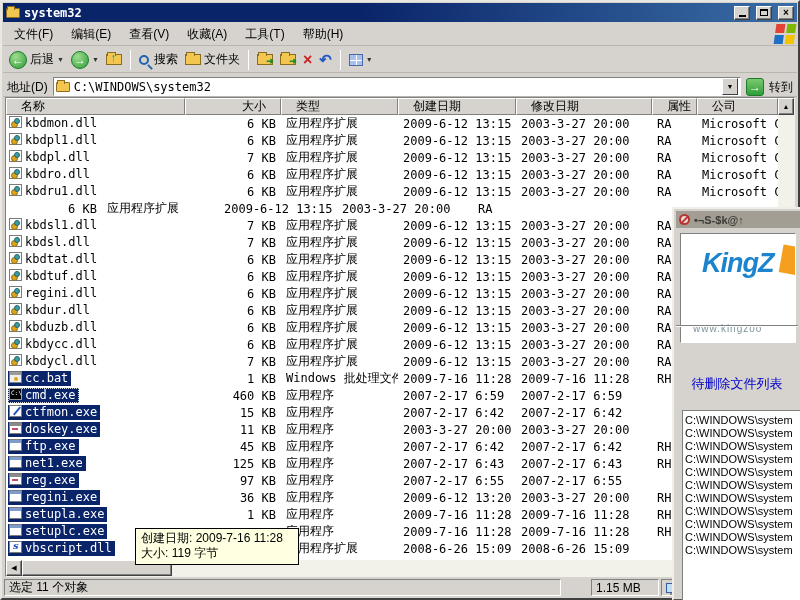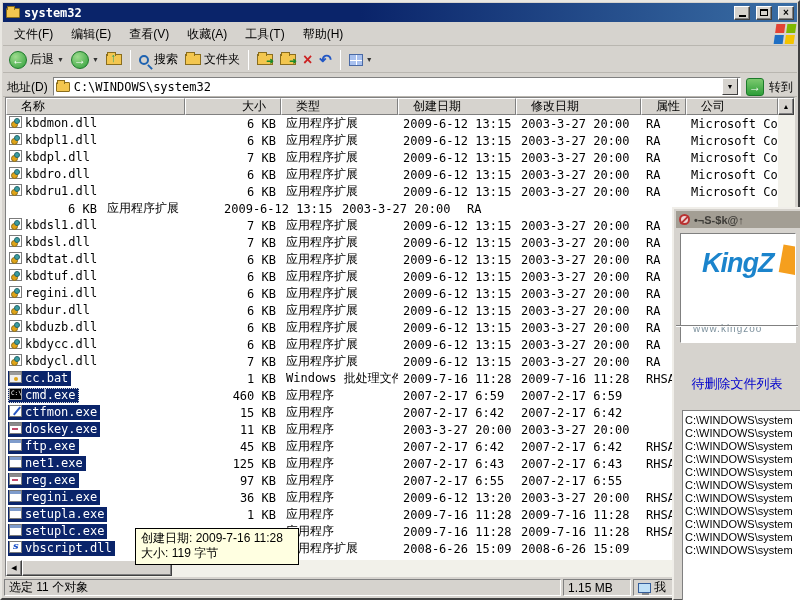--- a/index.html
+++ b/index.html
@@ -58,21 +58,21 @@
   .go-btn { width:18px; height:18px; border-radius:3px; background:linear-gradient(#7cc96f,#2e9e39); border:1px solid #1c7a2a; color:#fff;
     font-weight:bold; display:flex; align-items:center; justify-content:center; flex:none; }
 
   
   .listview { position:absolute; left:5px; top:97px; width:790px; height:480px; background:#fff;
     border:1px solid; border-color:#808080 #f2f1ea #f2f1ea #808080; z-index:2; }
   .header-row { position:absolute; top:0; left:0; right:16px; height:17px; display:flex; }
   .hcell { background:#d6d3ce; border:1px solid; border-color:#fff #808080 #808080 #fff; padding:1px 14px; white-space:nowrap; overflow:hidden;
     font-size:12px; flex:none; display:flex; align-items:center; }
   .col-name{width:179px;} .col-size{width:96px; justify-content:flex-end; text-align:right;}
-  .col-type{width:117px;} .col-created{width:118px;} .col-modified{width:125px;} .col-attr{width:45px;} .col-company{flex:1; width:auto;}
+  .col-type{width:117px;} .col-created{width:118px;} .col-modified{width:136px;} .col-attr{width:45px;} .col-company{flex:1; width:auto;}
   .sort-arrow { font-size:7px; color:#9a978f; margin-left:14px; }
   .rows { position:absolute; top:17px; left:0; right:16px; bottom:16px; overflow:hidden; }
   .row { height:17px; display:flex; align-items:center; font-family:"DejaVu Sans Mono",monospace; font-size:12px; }
   .cell { flex:none; padding:0 5px; white-space:nowrap; overflow:hidden; }
   .cell.col-size { text-align:right; }
   .cell.col-name { padding:0 0 0 2px; overflow:visible; }
   .sel { display:inline-flex; align-items:flex-start; padding:0 3px 0 1px; height:15px; }
   .sel.selected { background:#0a246a; color:#fff; }
   .sel.focused { outline:1px dotted #d8d8d8; outline-offset:-1px; }
   .fname { margin-left:3px; }
@@ -101,21 +101,21 @@
   .hthumb { width:150px; height:16px; background:#d6d3ce; border:1px solid; border-color:#fff #404040 #404040 #fff; box-shadow:inset -1px -1px 0 #808080; }
   .sb-corner { position:absolute; right:0; bottom:0; width:16px; height:16px; background:#d6d3ce; }
 
   
   .tooltip { position:absolute; left:135px; top:528px; width:164px; height:37px; background:#ffffe1; border:1px solid #000;
     padding:2px 5px; font-size:12px; line-height:15px; z-index:6; white-space:nowrap; }
 
   
   .statusbar { position:absolute; left:3px; right:3px; top:577px; height:20px; display:flex; gap:2px; padding:2px 1px 1px; z-index:2; }
   .spanel { background:#d6d3ce; border:1px solid; border-color:#808080 #fff #fff #808080; padding:0 4px; display:flex; align-items:center; gap:3px; overflow:hidden; white-space:nowrap; }
-  .sp1 { width:557px; } .sp2 { width:68px; } .sp3 { flex:1; }
+  .sp1 { width:557px; } .sp2 { width:68px;margin-left:28px; } .sp3 { flex:1; }
   .pc-icon { width:13px; height:10px; background:#bfe0f7; border:1px solid #345d9a; position:relative; flex:none; }
   .pc-icon::after { content:""; position:absolute; left:3px; bottom:-3px; width:7px; height:2px; background:#8a8a8a; }
 
   
   .overlay { position:absolute; left:672px; top:207px; width:130px; height:394px; background:#d6d3ce;
     border:2px solid; border-color:#f0eee9 #555 #555 #f0eee9; z-index:10; }
   .ov-title { position:absolute; left:2px; right:0; top:2px; height:17px; background:#a39e94; display:flex; align-items:center; gap:4px;
     padding:0 3px; font-weight:bold; font-size:11px; color:#3e3c38; }
   .no-icon { width:11px; height:11px; border:2px solid #b93232; border-radius:50%; position:relative; background:#eed5d5; flex:none; }
   .no-icon::after { content:""; position:absolute; left:-2px; top:3px; width:11px; height:2px; background:#b93232; transform:rotate(-45deg); }

